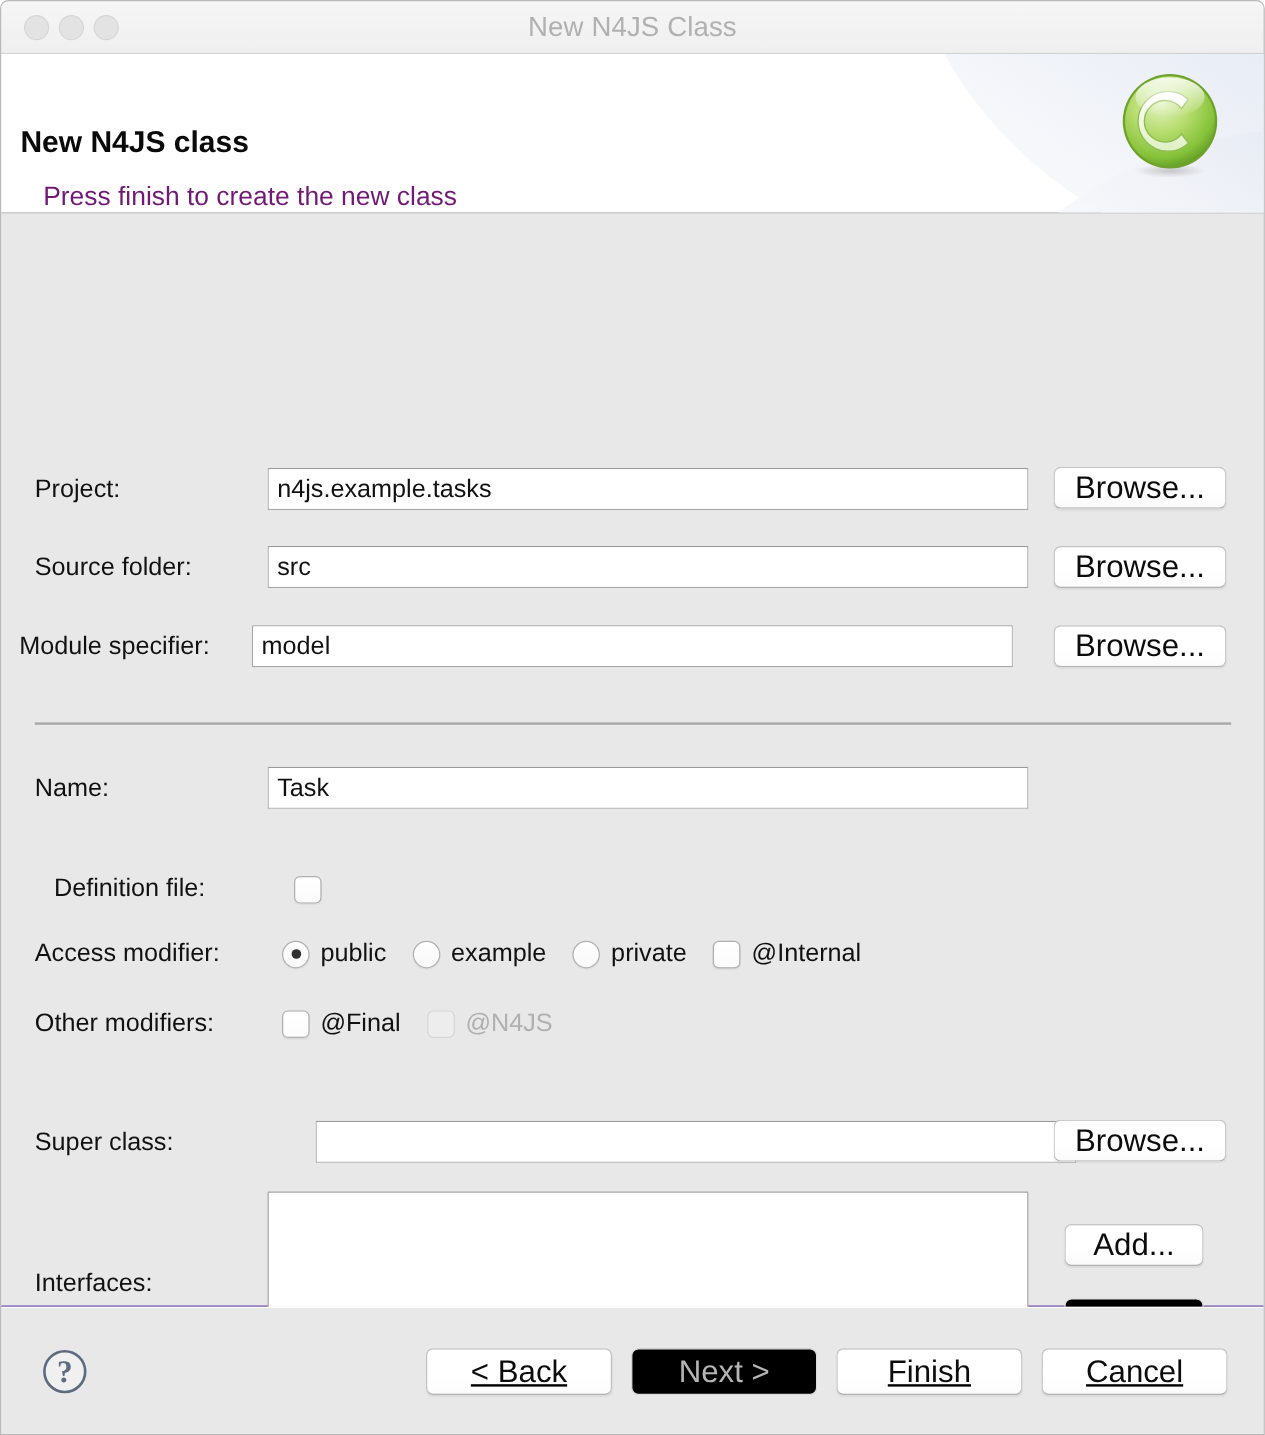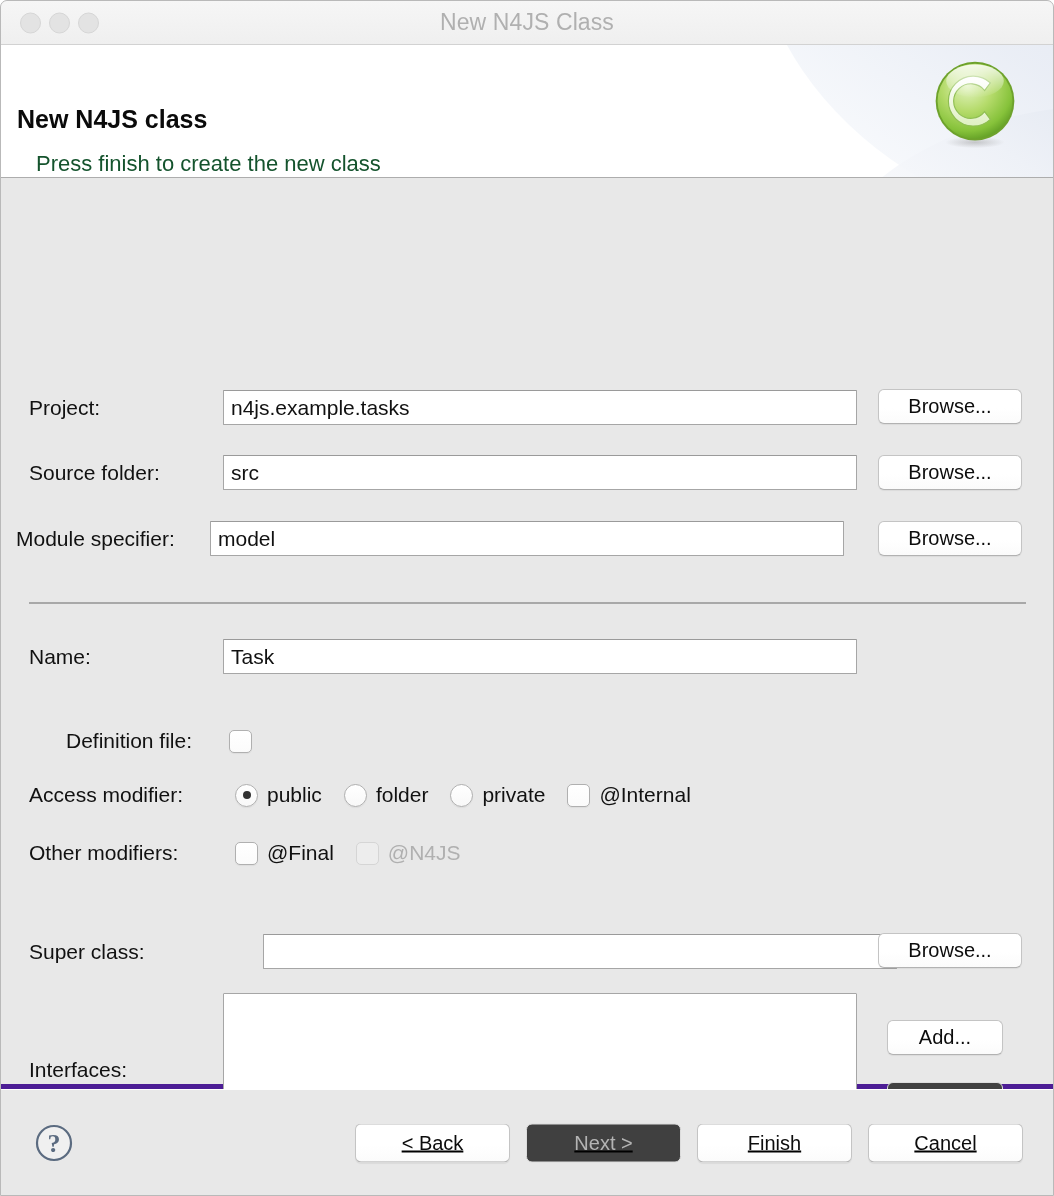--- a/index.html
+++ b/index.html
@@ -101,36 +101,36 @@
     top: 60px;
     font-size: 25px;
     font-weight: bold;
     color: #0a0a0a;
   }
   .banner-sub {
     position: absolute;
     left: 35px;
     top: 106px;
     font-size: 22px;
-    color: #14532d;
+    color: #701a75;
   }
   .banner-logo {
     position: absolute;
     right: 30px;
     top: 10px;
     width: 96px;
     height: 96px;
   }
 
   
   .content {
     position: relative;
     flex: 1 1 auto;
     background: #e8e8e8;
-    border-bottom: 5px solid #4c1d95;
+    border-bottom: 1px solid #4c1d95;
   }
 
   .row {
     position: absolute;
     display: flex;
     align-items: center;
   }
   .label {
     font-size: 21px;
     color: #111111;
@@ -150,33 +150,33 @@
     height: 35px;
     border-radius: 1px;
   }
 
   .btn {
     box-sizing: border-box;
     background: linear-gradient(to bottom, #ffffff 0%, #ffffff 55%, #fbfbfb 100%);
     border: 1px solid #c4c4c4;
     border-bottom-color: #b2b2b2;
     border-radius: 6px;
-    font-size: 20px;
+    font-size: 26px;
     color: #0c0c0c;
     font-family: "Liberation Sans", sans-serif;
     display: flex;
     align-items: center;
     justify-content: center;
     box-shadow: 0 1px 1px rgba(0,0,0,0.06);
     cursor: default;
     user-select: none;
     padding: 0;
   }
   .btn.disabled {
-    background: #404040;
+    background: #000000;
     border-color: #dcdcdc;
     color: #b4b4b4;
     box-shadow: none;
   }
 
   .separator {
     position: absolute;
     height: 2px;
     background: #a8a8a8;
   }
@@ -332,34 +332,34 @@
     </div>
     <div class="btn" style="position:absolute; left:877px; top:343px; width:144px; height:35px;">Browse...</div>
 
     <div class="separator" style="left:28px; top:424px; width:997px;"></div>
 
     <div class="row" style="left:28px; top:461px;">
       <div class="label" style="width:194px;">Name:</div>
       <div class="textfield" style="width:634px;" placeholder="">Task</div>
     </div>
 
-    <div class="row" style="left:28px; top:551px;text-align:center;">
+    <div class="row" style="left:44px; top:551px;">
       <div class="label" style="width:200px;">Definition file:</div>
       <div class="checkbox"></div>
     </div>
 
     <div class="row" style="left:28px; top:605px;">
       <div class="label" style="width:206px;">Access modifier:</div>
       <div class="opt">
         <div class="radio checked"></div>
         <div class="opt-label">public</div>
       </div>
       <div class="opt">
         <div class="radio"></div>
-        <div class="opt-label">folder</div>
+        <div class="opt-label">example</div>
       </div>
       <div class="opt">
         <div class="radio"></div>
         <div class="opt-label">private</div>
       </div>
       <div class="opt">
         <div class="checkbox"></div>
         <div class="opt-label">@Internal</div>
       </div>
     </div>

